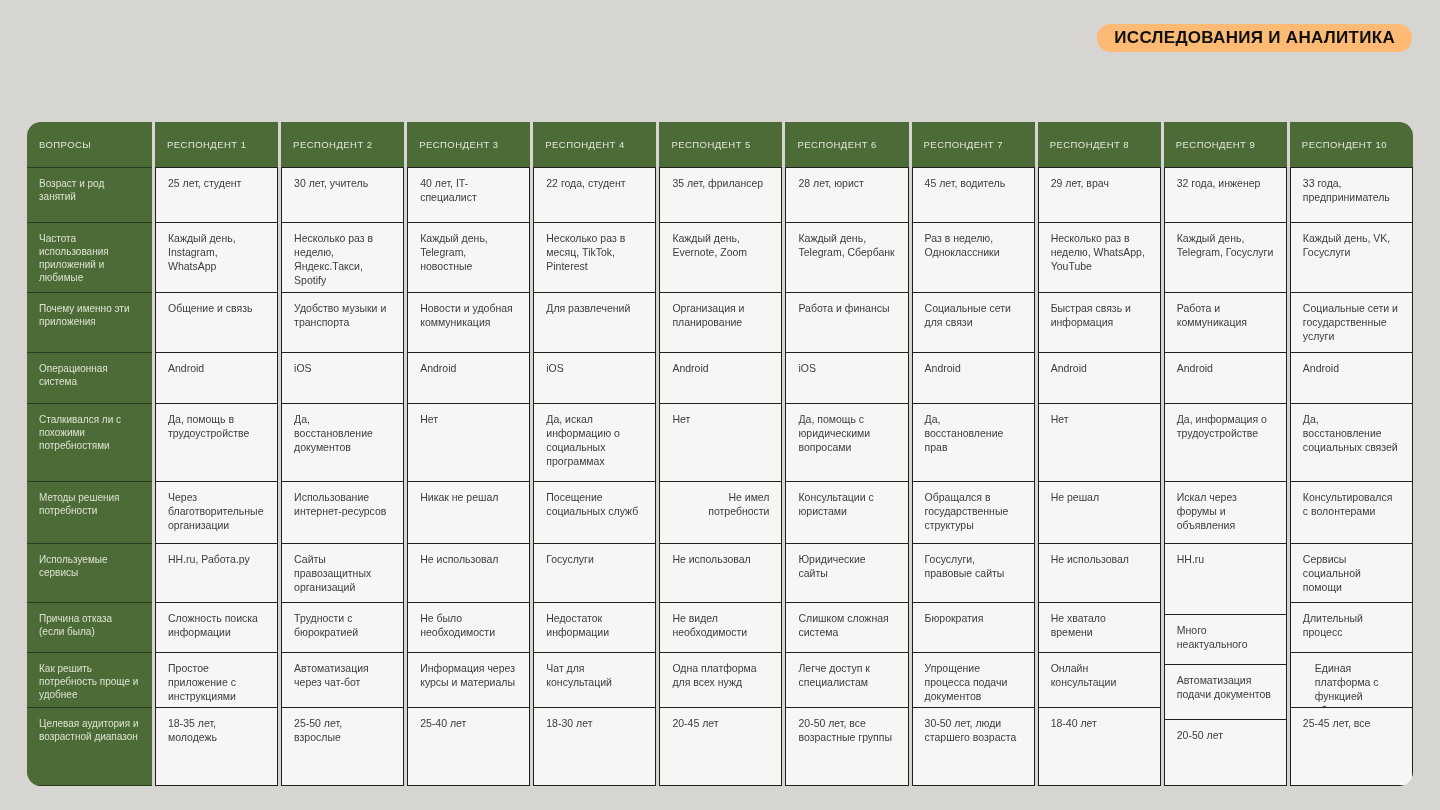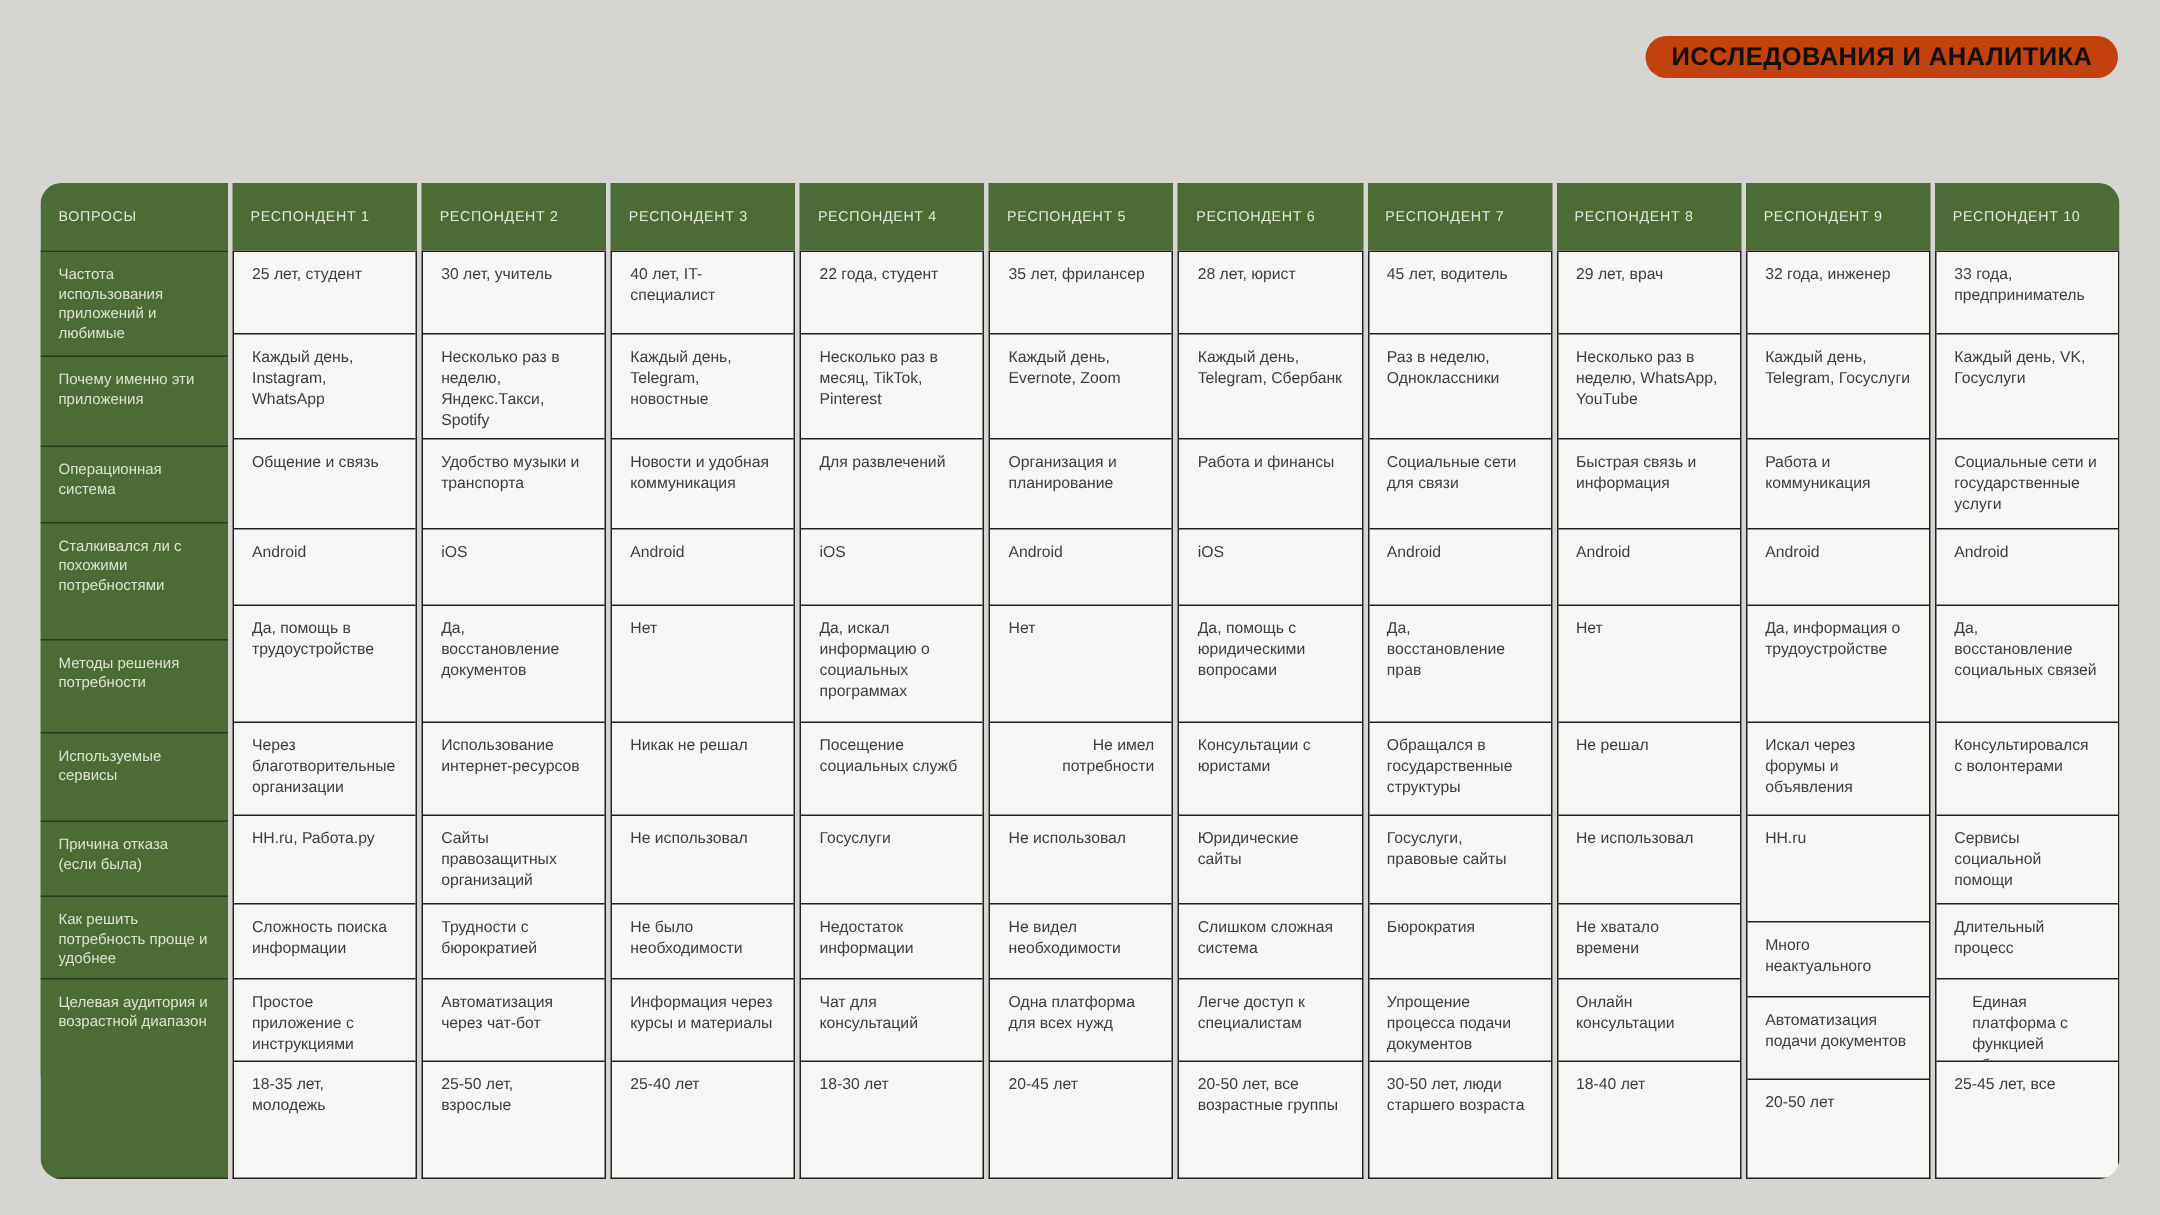--- a/index.html
+++ b/index.html
@@ -15,21 +15,21 @@
     font-family:"Liberation Sans","DejaVu Sans",sans-serif;
     position:relative;
     overflow:hidden;
   }
   .badge{
     position:absolute;
     top:24px; right:28px;
     height:22px;
     display:flex; align-items:center;
     padding:14px 17px;
-    background:#c2410c;
+    background:#fdba74;
     border-radius:18px;
     font-size:17px;
     font-weight:600;
     letter-spacing:.3px;
     color:#101010;
     white-space:nowrap;
   }
   .table{
     position:absolute;
     left:27px; top:122px;
@@ -85,20 +85,21 @@
 </style>
 </head>
 <body>
 
 <div class="page">
   <div class="badge">ИССЛЕДОВАНИЯ И АНАЛИТИКА</div>
   <div class="table">
       <div class="col qcol">
         <div class="hcell">ВОПРОСЫ</div>
         <div class="body">
+          <div class="qcell" style="height: 55px;">Возраст и род занятий</div>
           <div class="qcell" style="height: 70px;">Частота использования приложений и любимые</div>
           <div class="qcell" style="height: 60px;">Почему именно эти приложения</div>
           <div class="qcell" style="height: 51px;">Операционная система</div>
           <div class="qcell" style="height: 78px;">Сталкивался ли с похожими потребностями</div>
           <div class="qcell" style="height: 62px;">Методы решения потребности</div>
           <div class="qcell" style="height: 59px;">Используемые сервисы</div>
           <div class="qcell" style="height: 50px;">Причина отказа (если была)</div>
           <div class="qcell" style="height: 55px;">Как решить потребность проще и удобнее</div>
           <div class="qcell" style="height: 66px;">Целевая аудитория и возрастной диапазон</div>
         </div>

